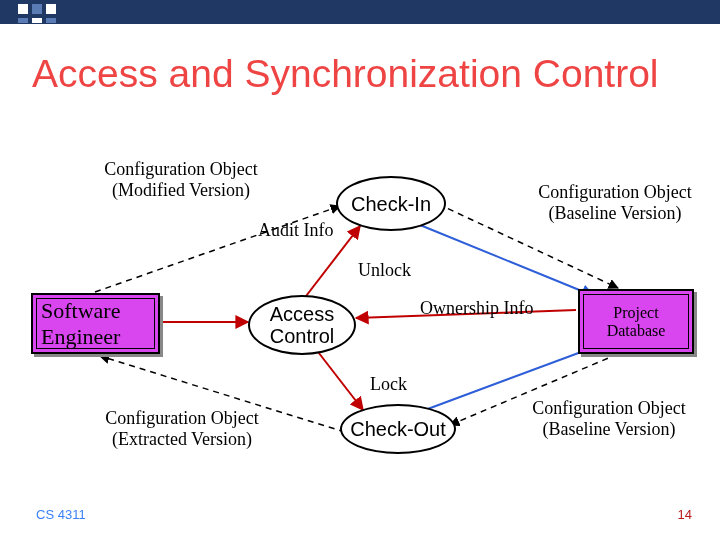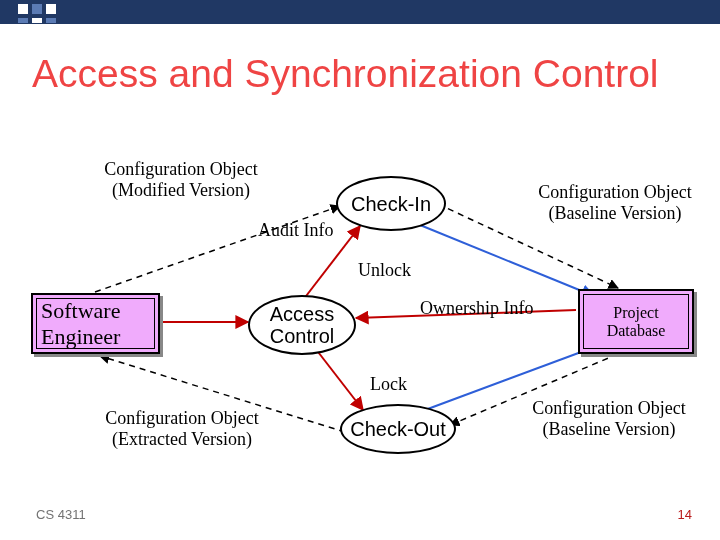--- a/index.html
+++ b/index.html
@@ -28,21 +28,21 @@
     font-weight: 400;
   }
   .canvas {
     position: absolute;
     top: 0; left: 0;
     width: 720px; height: 540px;
   }
   .box-rect {
     position: absolute;
     border: 2px solid #000;
-    background: #f0abfc;
+    background: #d946ef;
     display: flex;
     align-items: center;
     justify-content: center;
     text-align: center;
     font-family: "Times New Roman", serif;
   }
   .box-inner {
     position: absolute;
   }
   .software-box {
@@ -84,21 +84,21 @@
     justify-content: center;
     font-family: Liberation Sans, sans-serif;
     font-size: 20px;
     text-align: center;
     line-height: 1.1;
   }
   .footer-left {
     position: absolute;
     left: 36px; bottom: 18px;
     font-size: 13px;
-    color: #737373;
+    color: #3b82f6;
   }
   .footer-right {
     position: absolute;
     right: 28px; bottom: 18px;
     font-size: 13px;
     color: #b91c1c;
   }
 </style>
 </head>
 <body>

